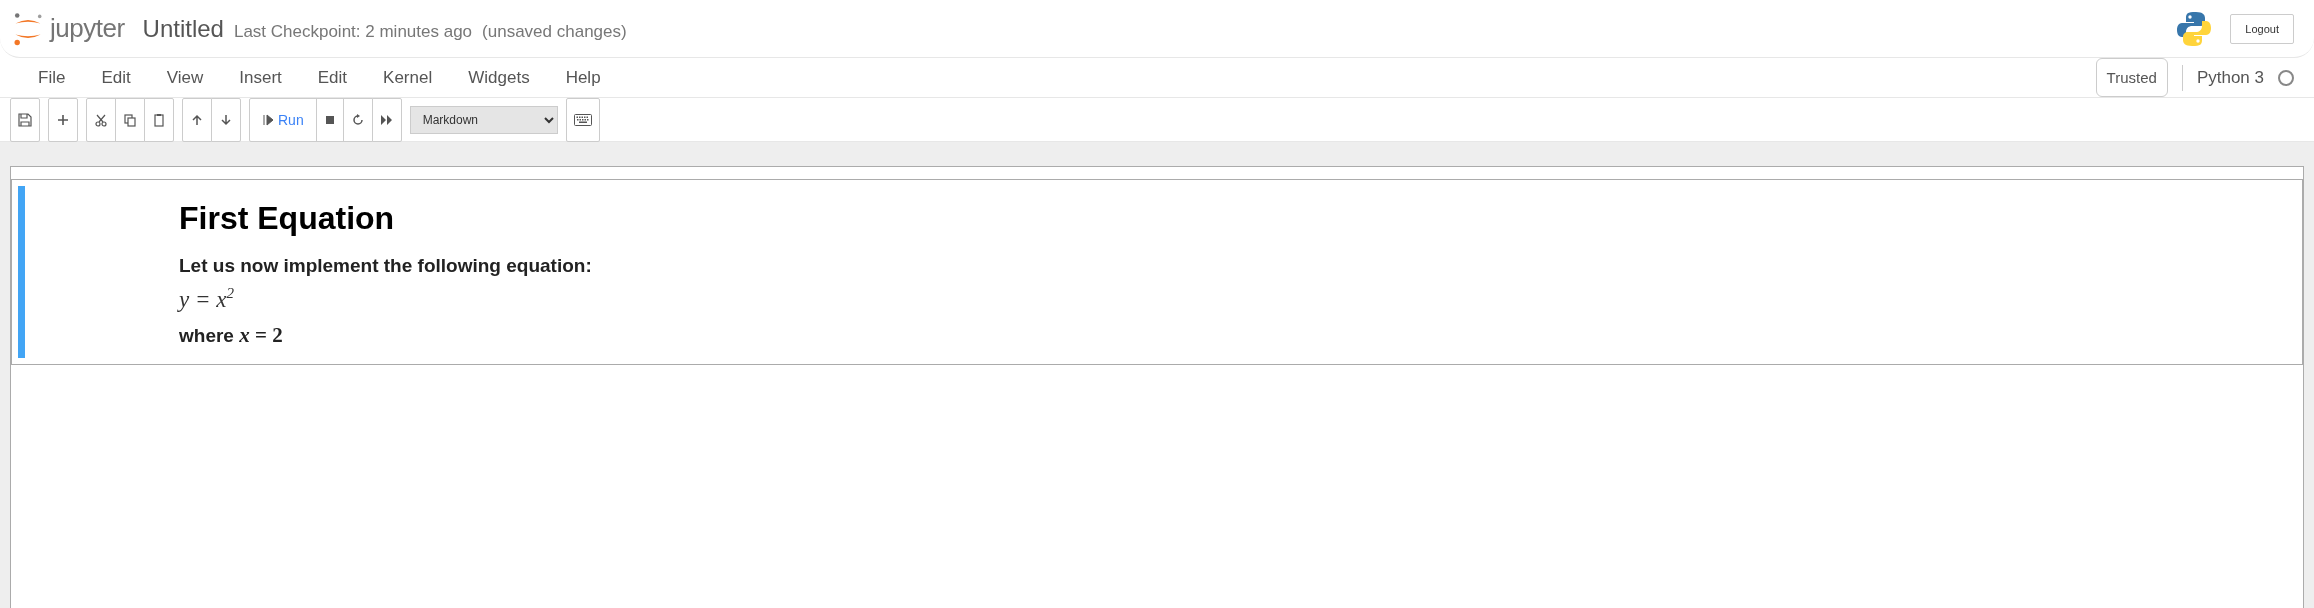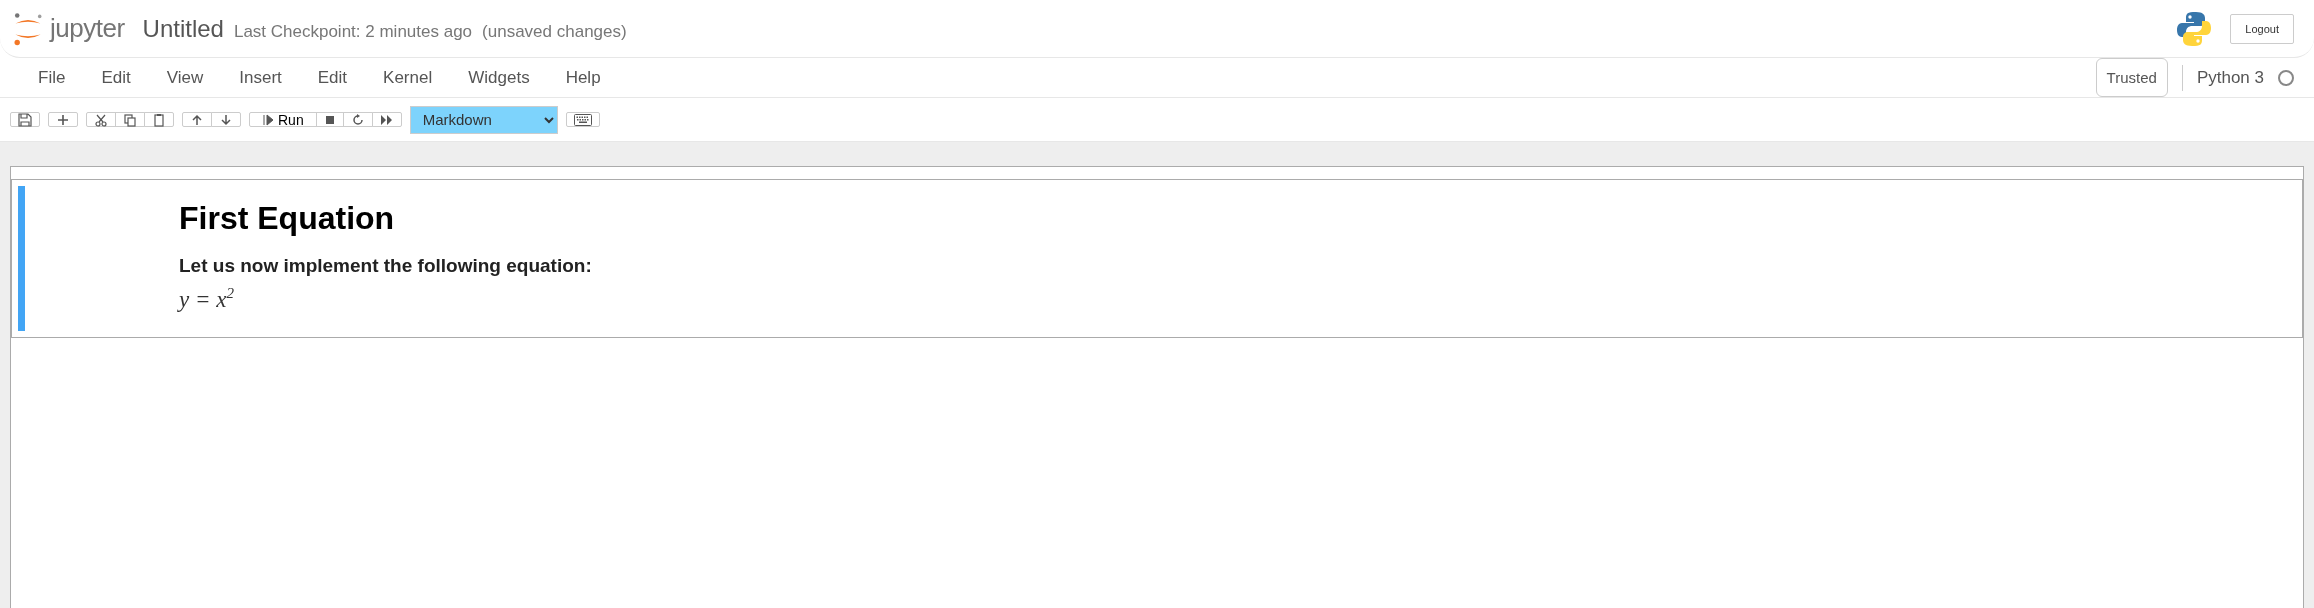--- a/index.html
+++ b/index.html
@@ -47,42 +47,42 @@
       display: flex;
       align-items: center;
       padding: 6px 10px;
       border-bottom: 1px solid #e7e7e7;
       gap: 8px;
       height: 44px;
     }
     .tbtn {
       border: 1px solid #ccc;
       background: #fff;
-      height: 15px;
+      height: 44px;
       min-width: 28px;
       padding: 0 7px;
       display: inline-flex;
       align-items: center;
       justify-content: center;
       cursor: pointer;
       font-size: 14px;
-      color: #000000;
+      color: #3b82f6;
       border-radius: 2px;
     }
     .tbtn-group { display: flex; }
     .tbtn-group .tbtn { border-radius: 0; margin-left: -1px; }
     .tbtn-group .tbtn:first-child { border-radius: 2px 0 0 2px; margin-left: 0; }
     .tbtn-group .tbtn:last-child { border-radius: 0 2px 2px 0; }
     .tbtn-run { padding: 0 12px; gap: 4px; }
     .cell-type-select {
       border: 1px solid #ccc;
       height: 28px;
       padding: 0 8px;
-      font-size: 15px;
-      background: #7dd3fc;
+      font-size: 12px;
+      background: #e5e5e5;
       color: #333;
       min-width: 148px;
     }
     
     
     .notebook-wrapper {
       background: #eee;
       padding: 24px 10px 0 10px;
       min-height: 470px;
     }
@@ -258,16 +258,19 @@
   <div class="notebook-inner">
     <div class="cell selected">
       <div class="cell-bar"></div>
       <div class="cell-prompt"></div>
       <div class="cell-content">
         <h1 class="md-h1">First Equation</h1>
         <p class="md-p">Let us now implement the following equation:</p>
         <div class="md-eq">
           <span>y</span><span> = </span><span>x</span><span class="sup">2</span>
         </div>
+        <p class="md-p">
+          <span>where </span><span class="md-inline">x</span><span class="md-inline" style="font-style:normal"> = </span><span class="md-inline" style="font-style:normal">2</span>
+        </p>
       </div>
     </div>
   </div>
 </div>
 
 </body></html>

